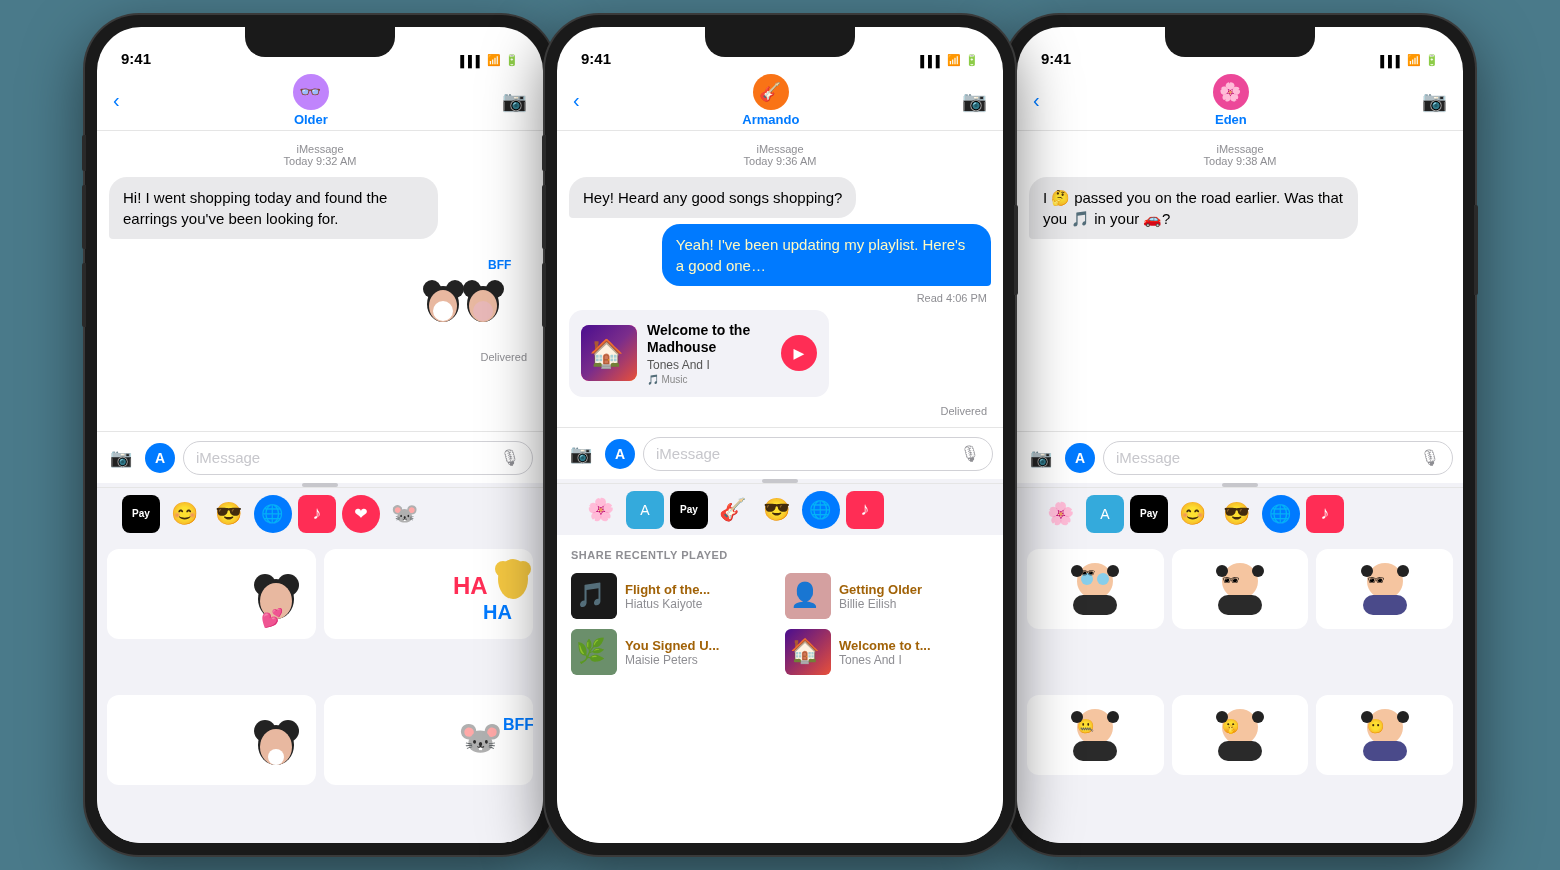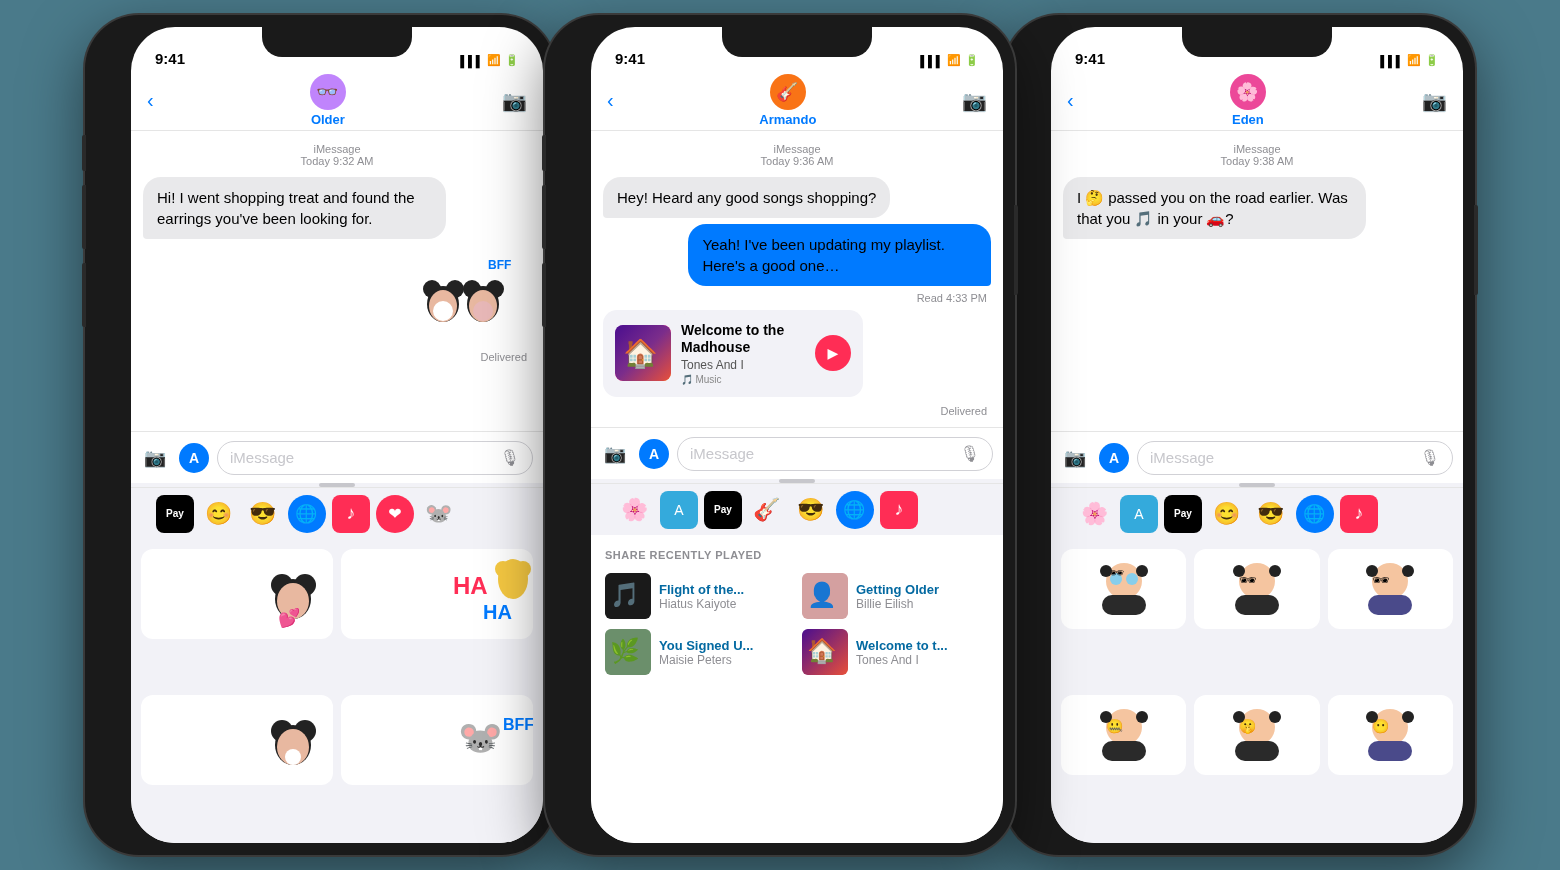--- a/index.html
+++ b/index.html
@@ -33,21 +33,20 @@
 
     .phone-screen {
       position: absolute;
       top: 12px; left: 12px;
       right: 12px; bottom: 12px;
       background: #fff;
       border-radius: 44px;
       overflow: hidden;
       display: flex;
       flex-direction: column;
-      margin-left: 34px;
     }
 
     
     .notch {
       position: absolute;
       top: 0; left: 50%;
       transform: translateX(-50%);
       width: 150px;
       height: 30px;
       background: #1a1a1a;
@@ -164,21 +163,21 @@
     }
 
     .msg-bubble.incoming {
       background: #e9e9eb;
       color: #000;
       border-bottom-left-radius: 4px;
     }
 
     .msg-bubble.outgoing {
       background: #007AFF;
-      color: #000000;
+      color: #fef9c3;
       border-bottom-right-radius: 4px;
     }
 
     .msg-status {
       font-size: 11px;
       color: #8e8e93;
       margin-top: 2px;
       padding: 0 4px;
     }
 
@@ -430,21 +429,21 @@
     }
 
     .music-tray-info {
       flex: 1;
       overflow: hidden;
     }
 
     .music-tray-title {
       font-size: 13px;
       font-weight: 600;
-      color: #0369a1;
+      color: #a16207;
       white-space: nowrap;
       overflow: hidden;
       text-overflow: ellipsis;
     }
 
     .music-tray-artist {
       font-size: 12px;
       color: #8e8e93;
       white-space: nowrap;
       overflow: hidden;
@@ -534,21 +533,21 @@
       </div>
       <span class="nav-video">📷</span>
     </div>
     <div class="messages-area">
       <div class="msg-timestamp">
         <span>iMessage</span><br>
         <span>Today 9:32 AM</span>
       </div>
       <div class="msg-row incoming">
         <div class="msg-bubble incoming">
-          <span>Hi! I went shopping treat and found the earrings you've been looking for.</span>
+          <span>Hi! I went shopping today and found the earrings you've been looking for.</span>
         </div>
       </div>
       <div class="sticker-area">
         <div class="sticker-placeholder">
 
           <svg width="120" height="90" viewBox="0 0 120 90">
             <ellipse cx="40" cy="55" rx="16" ry="18" fill="#222"></ellipse>
             <circle cx="29" cy="40" r="9" fill="#222"></circle>
             <circle cx="52" cy="40" r="9" fill="#222"></circle>
             <ellipse cx="40" cy="57" rx="14" ry="16" fill="#e8b8a0"></ellipse>
@@ -667,21 +666,21 @@
       <div class="msg-row incoming">
         <div class="msg-bubble incoming">
           <span>Hey! Heard any good songs shopping?</span>
         </div>
       </div>
       <div class="msg-row outgoing">
         <div class="msg-bubble outgoing">
           <span>Yeah! I've been updating my playlist. Here's a good one…</span>
         </div>
       </div>
-      <div class="read-status">Read 4:33 PM</div>
+      <div class="read-status">Read 4:06 PM</div>
       <div class="msg-row incoming">
         <div class="music-card">
           <div class="music-album">
             <svg width="56" height="56" viewBox="0 0 56 56">
               <defs>
                 <linearGradient id="albumGrad" x1="0%" y1="0%" x2="100%" y2="100%">
                   <stop offset="0%" style="stop-color:#4a0e8f"></stop>
                   <stop offset="50%" style="stop-color:#7b2d8b"></stop>
                   <stop offset="100%" style="stop-color:#e8503a"></stop>
                 </linearGradient>

